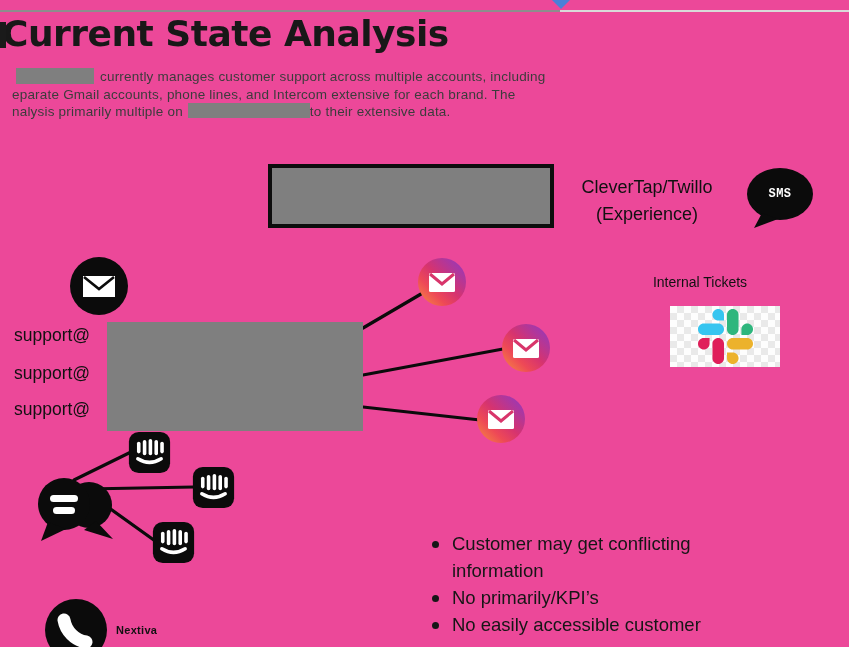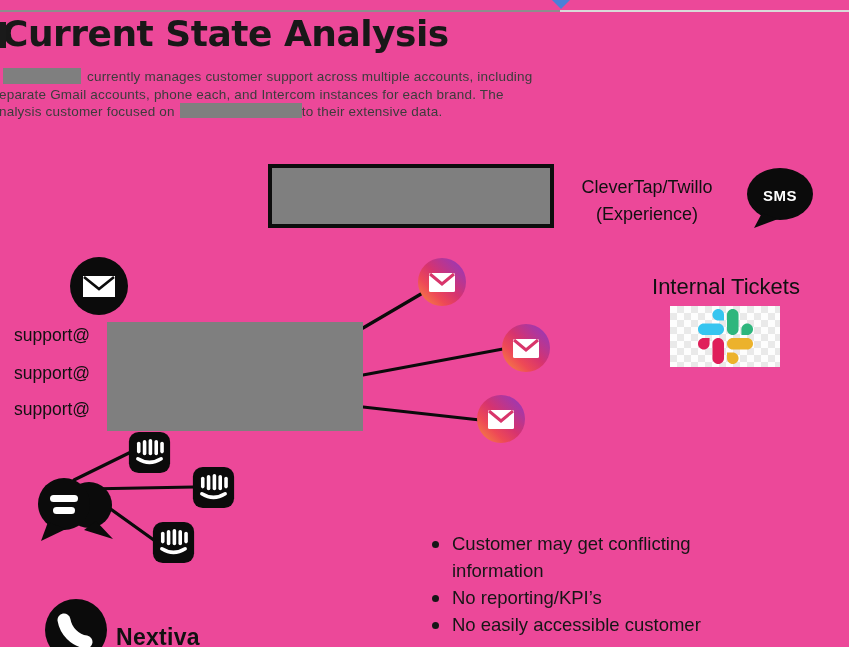--- a/index.html
+++ b/index.html
@@ -14,21 +14,21 @@
   .blue-arrow { left:552px; top:0; width:0; height:0;
     border-left:9px solid transparent; border-right:9px solid transparent;
     border-top:9px solid #4a80d8; }
 
   
   .title { left:2px; top:13px; font-family:"DejaVu Sans", sans-serif;
     font-weight:700; font-size:36px; letter-spacing:-0.5px; color:#181818; white-space:nowrap; }
   .title-clip-mark { left:0; top:22px; width:6px; height:26px; background:#1a1a1a; }
 
   
-  .p-line { white-space:nowrap; font-size:13.5px; letter-spacing:0.2px; color:#3c3c3c; }
+  .p-line { white-space:nowrap; font-size:13.5px; letter-spacing:0.2px; color:#3c3c3c;margin-left:13px; }
   .p-line1 { left:3px; top:69px; }
   .p-line2 { left:-1px; top:87px; }
   .p-line3 { left:-1px; top:104px; }
   .redact { display:inline-block; background:#7f7f7f; vertical-align:middle; }
   .redact-1 { width:78px; height:16px; margin-right:6px; margin-top:-3px; }
   .redact-2 { width:122px; height:15px; margin-left:5px; margin-top:-3px; }
 
   
   .connectors { left:0; top:0; pointer-events:none; }
 
@@ -36,21 +36,21 @@
   .top-box { left:268px; top:164px; width:286px; height:64px;
     background:#7f7f7f; border:4px solid #0d0d0d; }
 
   
   .marketing-label { left:563px; top:174px; width:168px; text-align:center;
     font-size:18px; line-height:27px; color:#111; }
 
   
   .sms-icon { left:746px; top:168px; width:68px; height:60px; }
   .sms-text { left:760px; top:187px; width:40px; text-align:center; color:#fff;
-    font-weight:700; font-size:15px; letter-spacing:0.5px; font-family:Liberation Sans, sans-serif; }
+    font-weight:700; font-size:12px; letter-spacing:0.5px; font-family:Liberation Mono, monospace; }
 
   
   .mail-circle { left:70px; top:257px; width:58px; height:58px; }
 
   
   .support-label { left:14px; width:93px; text-align:left; font-size:17.5px; color:#111; }
   .support-1 { top:325px; }
   .support-2 { top:363px; }
   .support-3 { top:399px; }
 
@@ -58,40 +58,40 @@
   .big-redaction { left:107px; top:322px; width:256px; height:109px; background:#7f7f7f; }
 
   
   .gmail-icon { width:48px; height:48px; border-radius:50%;
     background:linear-gradient(225deg,#8a3ac8 0%,#d6336f 48%,#ee4956 70%,#f7913f 100%); }
   .gmail-1 { left:418px; top:258px; }
   .gmail-2 { left:502px; top:324px; }
   .gmail-3 { left:477px; top:395px; }
 
   
-  .tickets-label { left:650px; top:274px; width:152px; text-align:center;
-    font-size:22px; color:#111; }
+  .tickets-label { left:624px; top:274px; width:152px; text-align:center;
+    font-size:14px; color:#111; }
   .slack-tile { left:670px; top:306px; width:110px; height:61px;
     background-color:#fdfdfd;
     background-image:
       linear-gradient(45deg,#e9e9e9 25%,transparent 25%,transparent 75%,#e9e9e9 75%),
       linear-gradient(45deg,#e9e9e9 25%,transparent 25%,transparent 75%,#e9e9e9 75%);
     background-size:14px 14px; background-position:0 0,7px 7px;
     display:flex; align-items:center; justify-content:center; }
 
   
   .chat-icon { left:36px; top:477px; width:80px; height:72px; }
   .intercom-icon { width:43px; height:43px; }
   .intercom-1 { left:128px; top:431px; }
   .intercom-2 { left:192px; top:466px; }
   .intercom-3 { left:152px; top:521px; }
 
   
   .phone-icon { left:45px; top:599px; width:62px; height:62px; }
-  .nextiva-label { left:116px; top:624px; font-size:23px; font-weight:700;
+  .nextiva-label { left:116px; top:624px; font-size:11px; font-weight:700;
     letter-spacing:0.3px; color:#111; }
 
   
   .issues-list { left:428px; top:530px; width:340px; list-style:none; }
   .issues-list li { position:relative; padding-left:24px; font-size:18.5px;
     line-height:27px; color:#161616; }
   .issues-list li::before { content:""; position:absolute; left:4px; top:11px;
     width:7px; height:7px; border-radius:50%; background:#161616; }
 
   
@@ -106,24 +106,24 @@
   <div class="abs divider-right"></div>
   <div class="abs blue-arrow"></div>
 
   <div class="abs title">Current State Analysis</div>
   <div class="abs title-clip-mark"></div>
 
   <div class="abs p-line p-line1">
     <span class="redact redact-1"></span><span>currently manages customer support across multiple accounts, including</span>
   </div>
   <div class="abs p-line p-line2">
-    <span>eparate Gmail accounts, phone each, and Intercom instances for each brand. The</span>
+    <span>eparate Gmail accounts, phone lines, and Intercom extensive for each brand. The</span>
   </div>
   <div class="abs p-line p-line3">
-    <span>nalysis customer focused on</span><span class="redact redact-2"></span><span>to their extensive data.</span>
+    <span>nalysis primarily multiple on</span><span class="redact redact-2"></span><span>to their extensive data.</span>
   </div>
 
   <svg class="abs connectors" width="849" height="661">
     <g stroke="#0b0b0b" stroke-width="3.2" stroke-linecap="round">
       <line x1="363" y1="328" x2="421" y2="294"></line>
       <line x1="363" y1="375" x2="503" y2="349"></line>
       <line x1="363" y1="407" x2="480" y2="420"></line>
       <line x1="74" y1="480" x2="131" y2="452"></line>
       <line x1="86" y1="489" x2="194" y2="487"></line>
       <line x1="98" y1="500" x2="158" y2="543"></line>
@@ -232,19 +232,19 @@
   </svg>
 
   <svg class="abs phone-icon" viewBox="0 0 62 62">
     <circle cx="31" cy="31" r="31" fill="#0b0b0b"></circle>
     <path d="M19 21 a27 27 0 0 0 22 22" fill="none" stroke="#fff" stroke-width="13" stroke-linecap="round"></path>
   </svg>
   <div class="abs nextiva-label">Nextiva</div>
 
   <ul class="abs issues-list">
     <li>Customer may get conflicting information</li>
-    <li>No reporting/KPI’s</li>
+    <li>No primarily/KPI’s</li>
     <li>No easily accessible customer</li>
   </ul>
 
   <div class="abs bottom-rule"></div>
 
 </div>
 
 </body></html>

